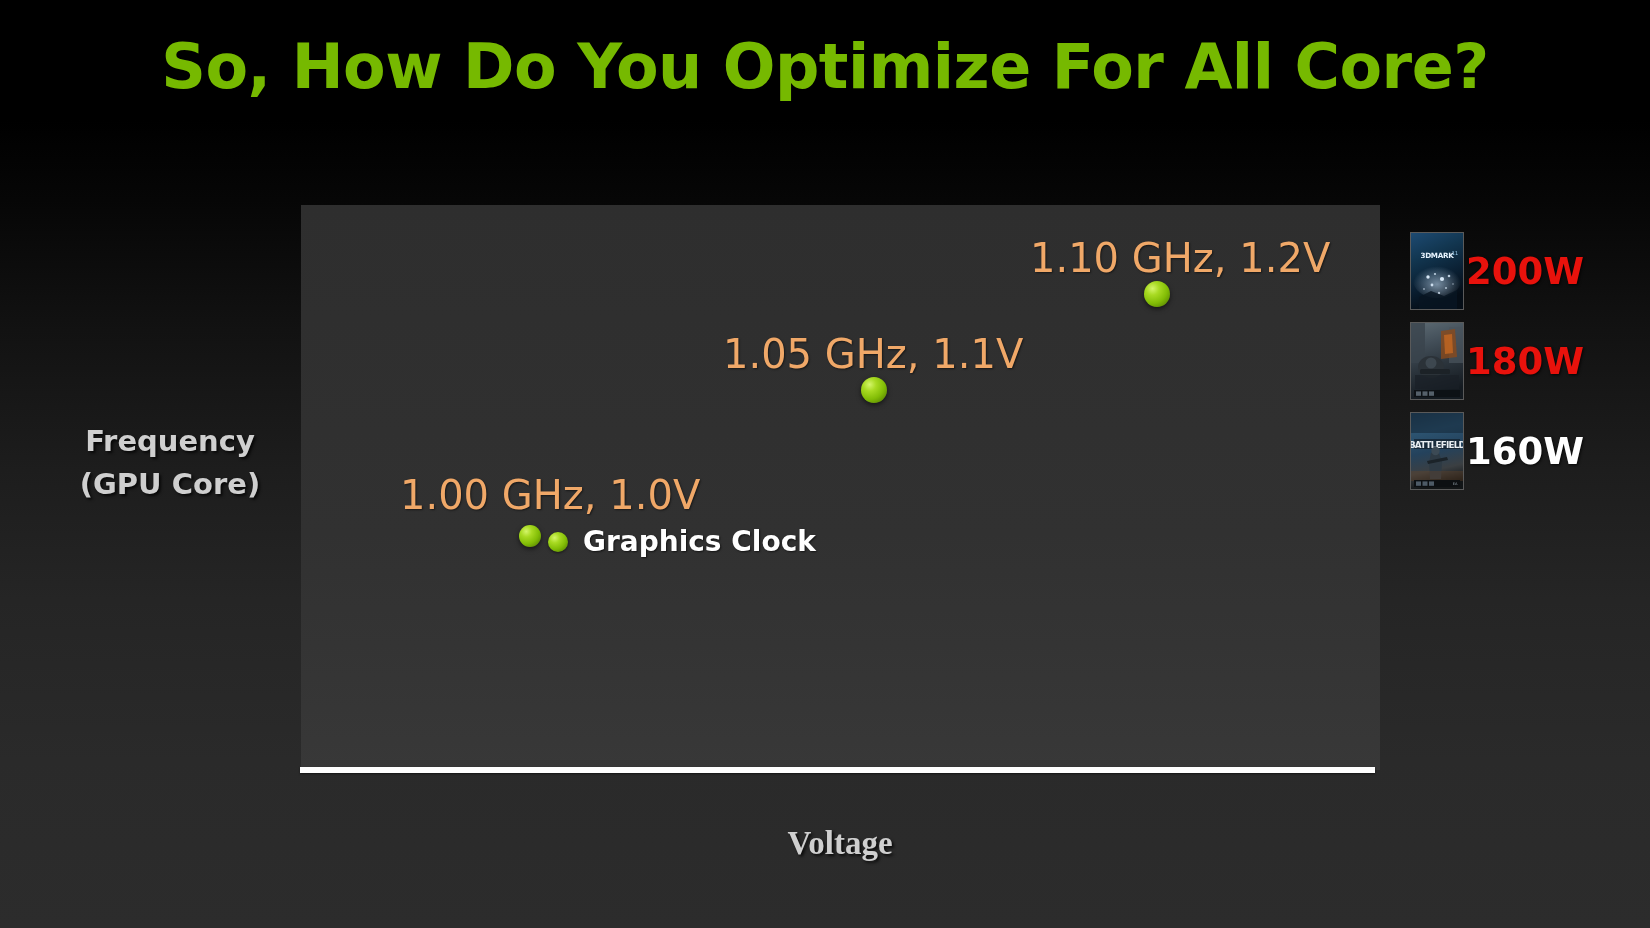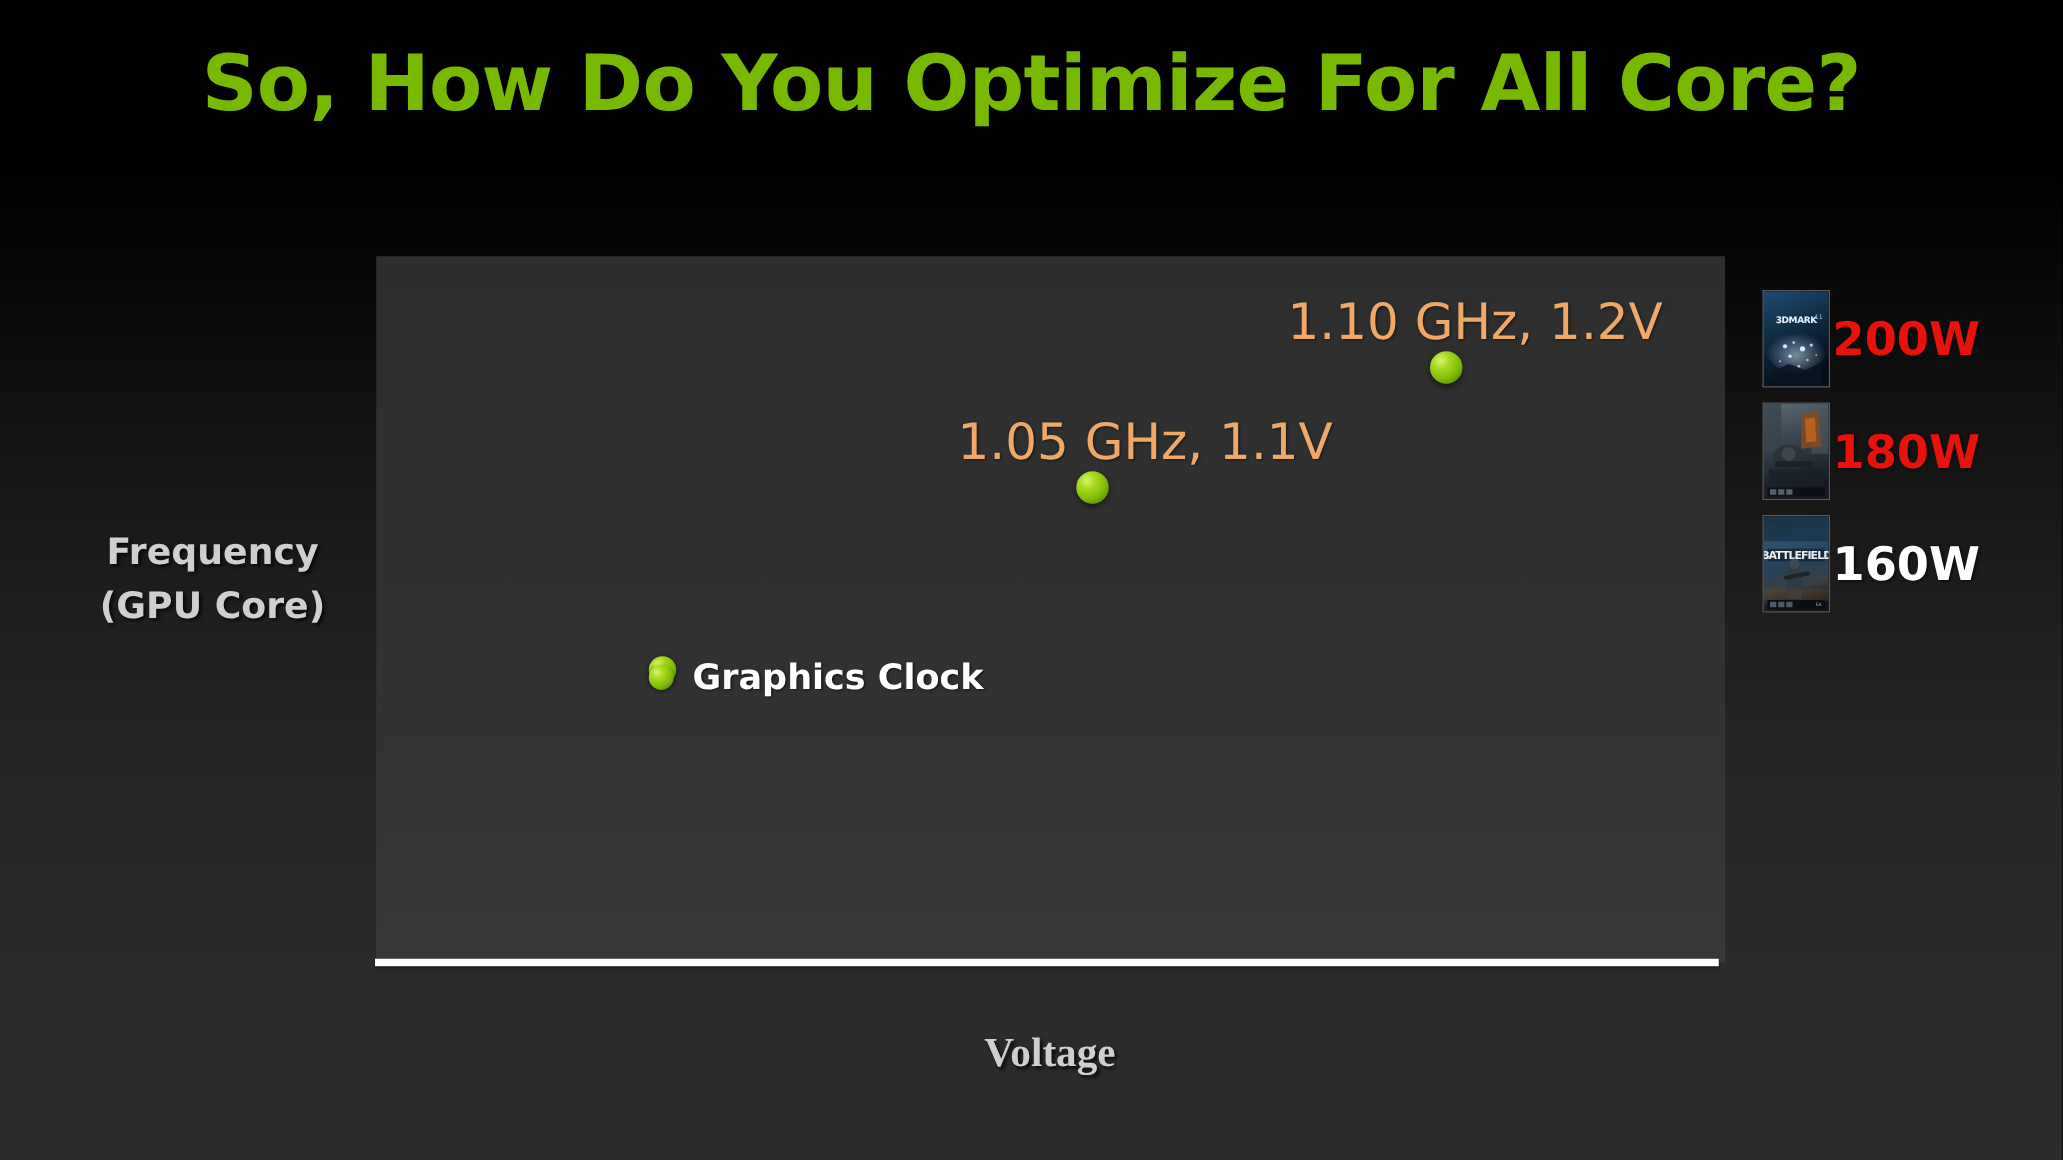--- a/index.html
+++ b/index.html
@@ -119,21 +119,21 @@
     color: #f0a868;
     font-size: 40px;
     font-weight: normal;
     white-space: nowrap;
     text-shadow: 1px 1px 2px rgba(0,0,0,0.5);
   }
 
   
   #series-legend {
     position: absolute;
-    left: 519px;
+    left: 548px;
     top: 525px;
     display: flex;
     align-items: center;
     gap: 15px;
   }
   #series-legend .legend-dot {
     width: 20px;
     height: 20px;
     border-radius: 50%;
     background:
@@ -200,23 +200,24 @@
   <div id="y-axis-title">
     <span class="l1">Frequency</span>
     <span class="l2">(GPU Core)</span>
   </div>
 
   <div id="x-axis-title">Voltage</div>
 
   <div class="point-label" style="left:1030px; top:235px;">1.10 GHz, 1.2V</div>
   <div class="data-point" style="left:1144px; top:281px;"></div>
 
-  <div class="point-label" style="left:766px; top:331px;">1.05 GHz, 1.1V</div>
+  <div class="point-label" style="left:723px; top:331px;">1.05 GHz, 1.1V</div>
   <div class="data-point" style="left:861px; top:377px;"></div>
 
+  <div class="point-label" style="left:400px; top:472px;">1.00 GHz, 1.0V</div>
   <div class="data-point" style="left:519px; top:525px; width:22px; height:22px;"></div>
 
   <div id="series-legend">
     <span class="legend-dot"></span>
     <span class="legend-text">Graphics Clock</span>
   </div>
 
   <div id="app-power-list">
 
     <div class="app-row">

